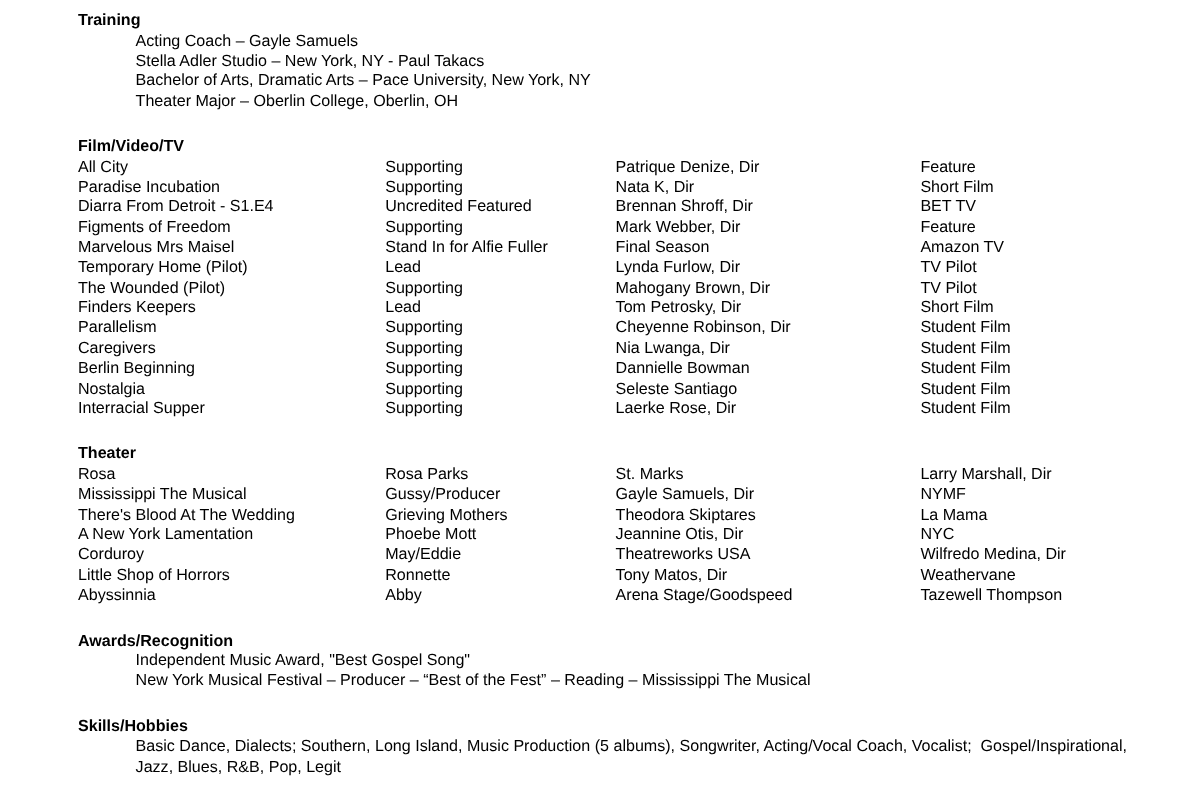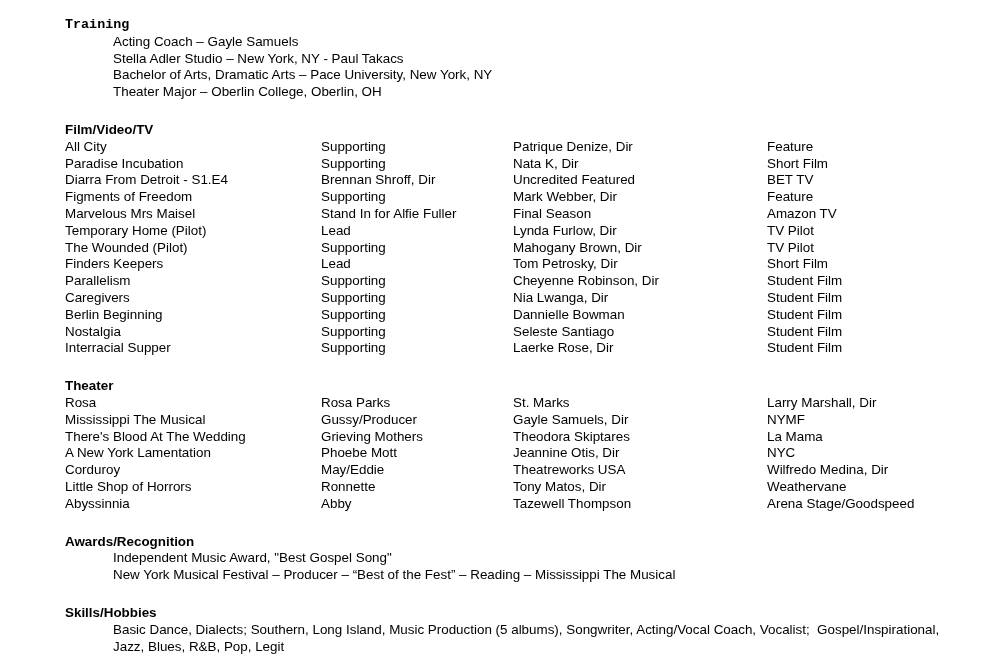--- a/index.html
+++ b/index.html
@@ -19,22 +19,21 @@
   .page {
     padding: 9px 30px 0 65px;
   }
   h2.section-heading {
     font-size: inherit;
     line-height: inherit;
     font-weight: bold;
     margin: 21px 0 0 0;
   }
   section.first h2.section-heading {
-    margin-top: 8px;
-    font-family: Liberation Mono, monospace;
+    margin-top: 0;
   }
   .line {
     white-space: pre;
     margin-left: 48px;
   }
   .row {
     display: grid;
     grid-template-columns: 256px 192px 254px auto;
   }
   .cell {
@@ -67,22 +66,22 @@
     <span class="cell">Feature</span>
   </div>
         <div class="row">
     <span class="cell">Paradise Incubation</span>
     <span class="cell">Supporting</span>
     <span class="cell">Nata K, Dir</span>
     <span class="cell">Short Film</span>
   </div>
         <div class="row">
     <span class="cell">Diarra From Detroit - S1.E4</span>
+    <span class="cell">Uncredited Featured</span>
     <span class="cell">Brennan Shroff, Dir</span>
-    <span class="cell">Uncredited Featured</span>
     <span class="cell">BET TV</span>
   </div>
         <div class="row">
     <span class="cell">Figments of Freedom</span>
     <span class="cell">Supporting</span>
     <span class="cell">Mark Webber, Dir</span>
     <span class="cell">Feature</span>
   </div>
         <div class="row">
     <span class="cell">Marvelous Mrs Maisel</span>
@@ -176,22 +175,22 @@
   </div>
         <div class="row">
     <span class="cell">Little Shop of Horrors</span>
     <span class="cell">Ronnette</span>
     <span class="cell">Tony Matos, Dir</span>
     <span class="cell">Weathervane</span>
   </div>
         <div class="row">
     <span class="cell">Abyssinnia</span>
     <span class="cell">Abby</span>
+    <span class="cell">Arena Stage/Goodspeed</span>
     <span class="cell">Tazewell Thompson</span>
-    <span class="cell">Arena Stage/Goodspeed</span>
   </div>
       </div>
   </section>
 
   <section>
     <h2 class="section-heading">Awards/Recognition</h2>
     <div>
         <div class="line">Independent Music Award, "Best Gospel Song"</div>
         <div class="line">New York Musical Festival – Producer – “Best of the Fest” – Reading – Mississippi The Musical</div>
       </div>

